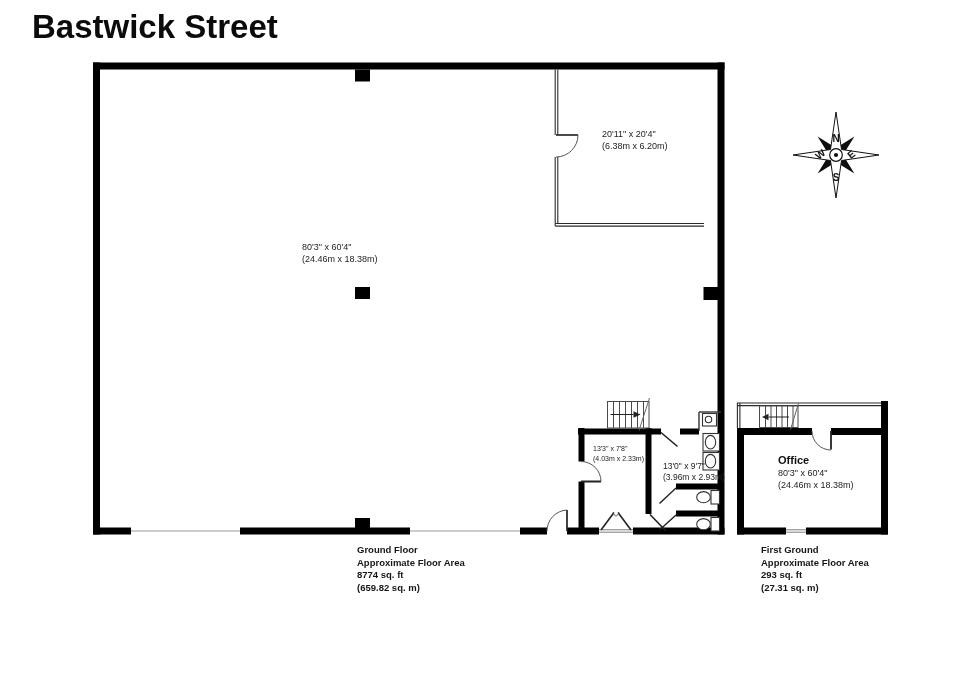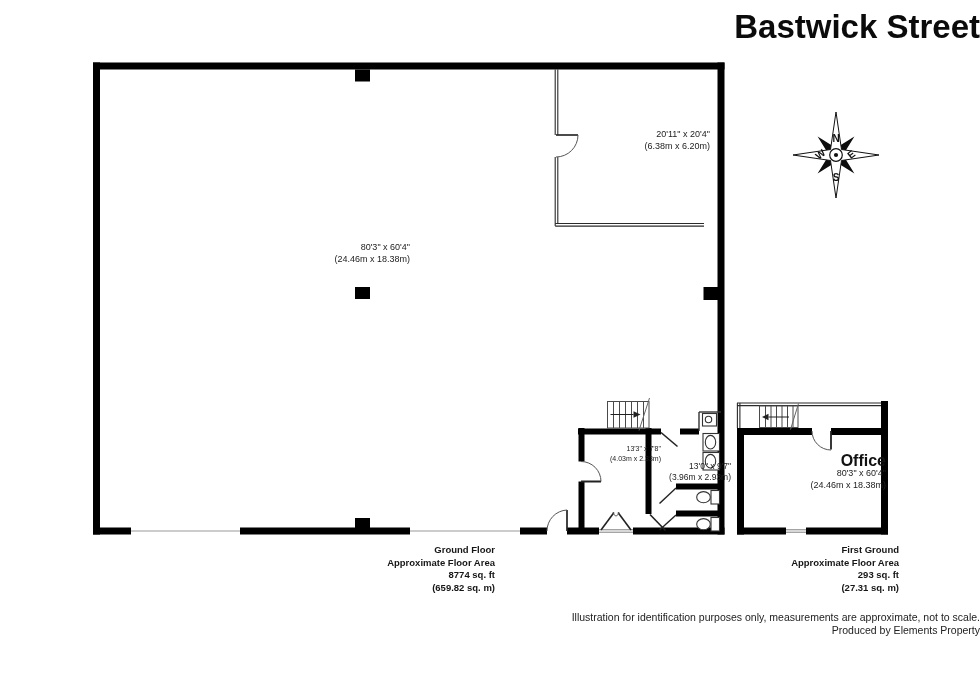--- a/index.html
+++ b/index.html
@@ -1,27 +1,27 @@
 <!DOCTYPE html>
 <html><head>
 <meta charset="utf-8">
 <style>
   html,body{margin:0;padding:0;background:#fff;}
   .canvas{position:relative;width:980px;height:692px;background:#ffffff;overflow:hidden;
           font-family:"Liberation Sans", sans-serif;color:#111;}
   .plan-svg{position:absolute;left:0;top:0;}
-  .lbl{position:absolute;text-align:right;}
+  .lbl{position:absolute;text-align:left;padding-left:32px;}
   .lbl span{display:block;}
   .title{left:0;right:0;top:8px;font-size:33px;font-weight:700;letter-spacing:0px;color:#0b0b0b;}
   .dim-main{left:270px;top:241px;width:140px;font-size:9px;line-height:12px;color:#222;}
   .dim-tr{left:570px;top:128px;width:140px;font-size:9px;line-height:12px;color:#222;}
   .dim-store{left:561px;top:444px;width:100px;font-size:7px;line-height:9.5px;color:#222;}
   .dim-wc{left:631px;top:461px;width:100px;font-size:8.5px;line-height:10.5px;color:#222;}
   .dim-office{left:746px;top:453px;width:140px;font-size:9px;line-height:11.5px;color:#222;}
-  .dim-office .room-name{font-size:16px;font-weight:700;line-height:15px;color:#111;}
+  .dim-office .room-name{font-size:11px;font-weight:700;line-height:15px;color:#111;}
   .floor-lbl{width:170px;font-size:9.5px;font-weight:700;line-height:12.5px;color:#161616;}
   .floor-ground{left:325px;top:544px;}
   .floor-first{left:729px;top:544px;}
   .footer-total{left:0;right:0;top:589px;font-size:17px;font-weight:700;color:#0b0b0b;}
   .footer-disclaimer{left:0;right:0;top:611px;font-size:10.5px;color:#222;}
   .footer-credit{left:0;right:0;top:624px;font-size:10.5px;color:#222;}
 </style>
 </head>
 <body>
 
@@ -216,16 +216,14 @@
     <span>(659.82 sq. m)</span>
   </div>
 
   <div class="lbl floor-lbl floor-first">
     <span>First Ground</span>
     <span>Approximate Floor Area</span>
     <span>293 sq. ft</span>
     <span>(27.31 sq. m)</span>
   </div>
 
-  <div class="lbl footer-disclaimer">Illustration for identification purposes only, measurements are approximate, not to scale.</div>
-  <div class="lbl footer-credit">Produced by Elements Property</div>
 
 </div>
 
 </body></html>

